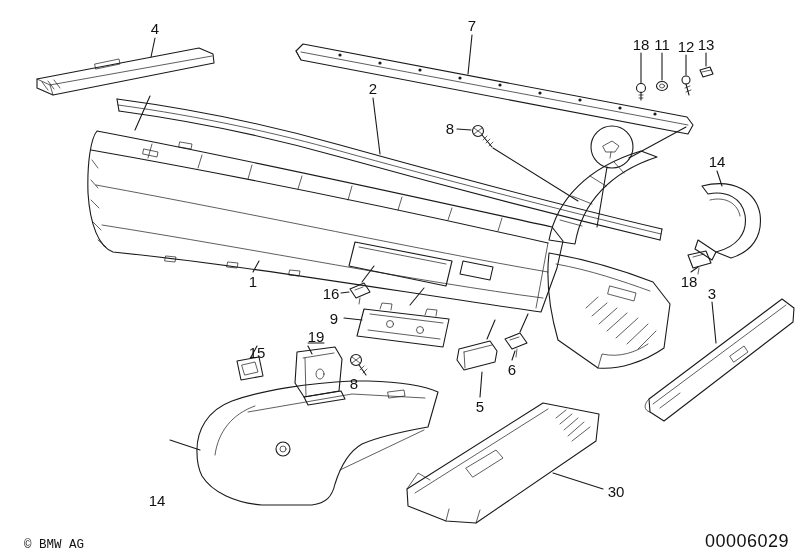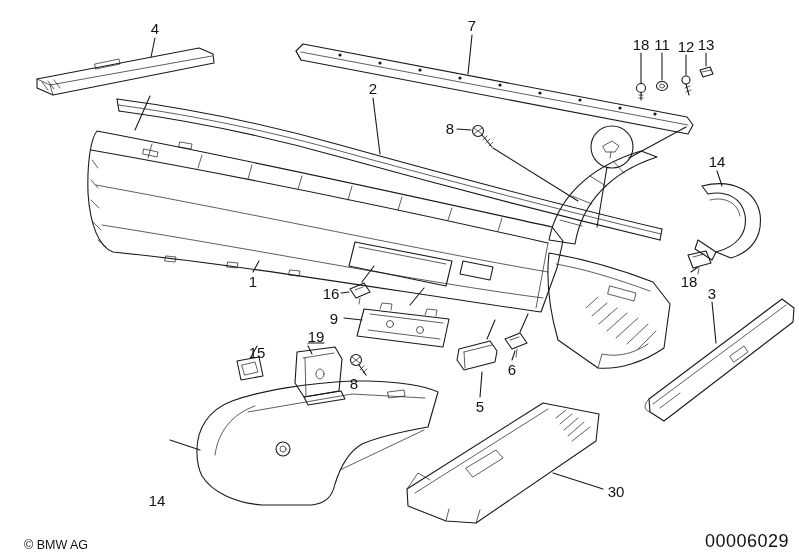--- a/index.html
+++ b/index.html
@@ -24,21 +24,21 @@
   .part-label {
     position:absolute;
     transform:translate(-50%,-50%);
     font-size:15px;
     line-height:1;
     color:#111111;
     white-space:nowrap;
   }
   .footer-left {
     position:absolute; left:24px; bottom:7px;
-    font-size:12.5px; color:#111111;
+    font-size:12.5px; color:#111111;font-family:Liberation Mono, monospace;
   }
   .footer-right {
     position:absolute; right:10px; bottom:7px;
     font-size:18px; color:#111111; letter-spacing:0.5px;
   }
 </style>
 </head>
 <body>
 
 <div class="stage">

